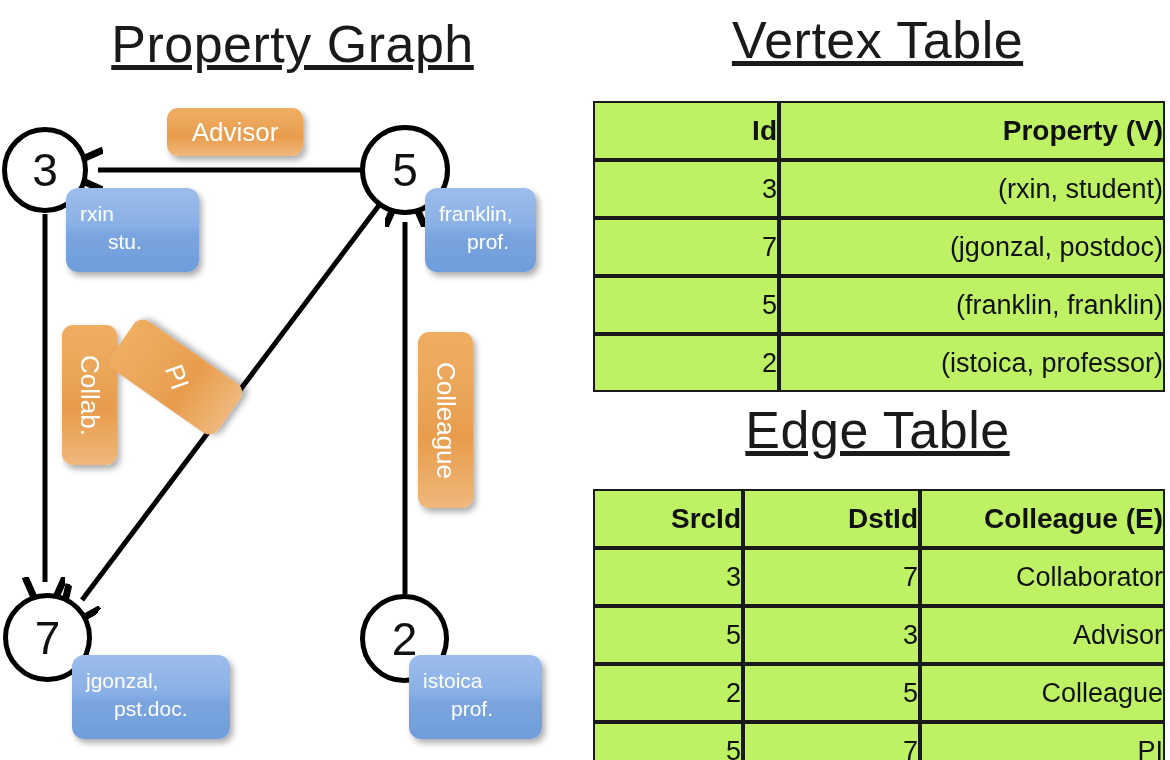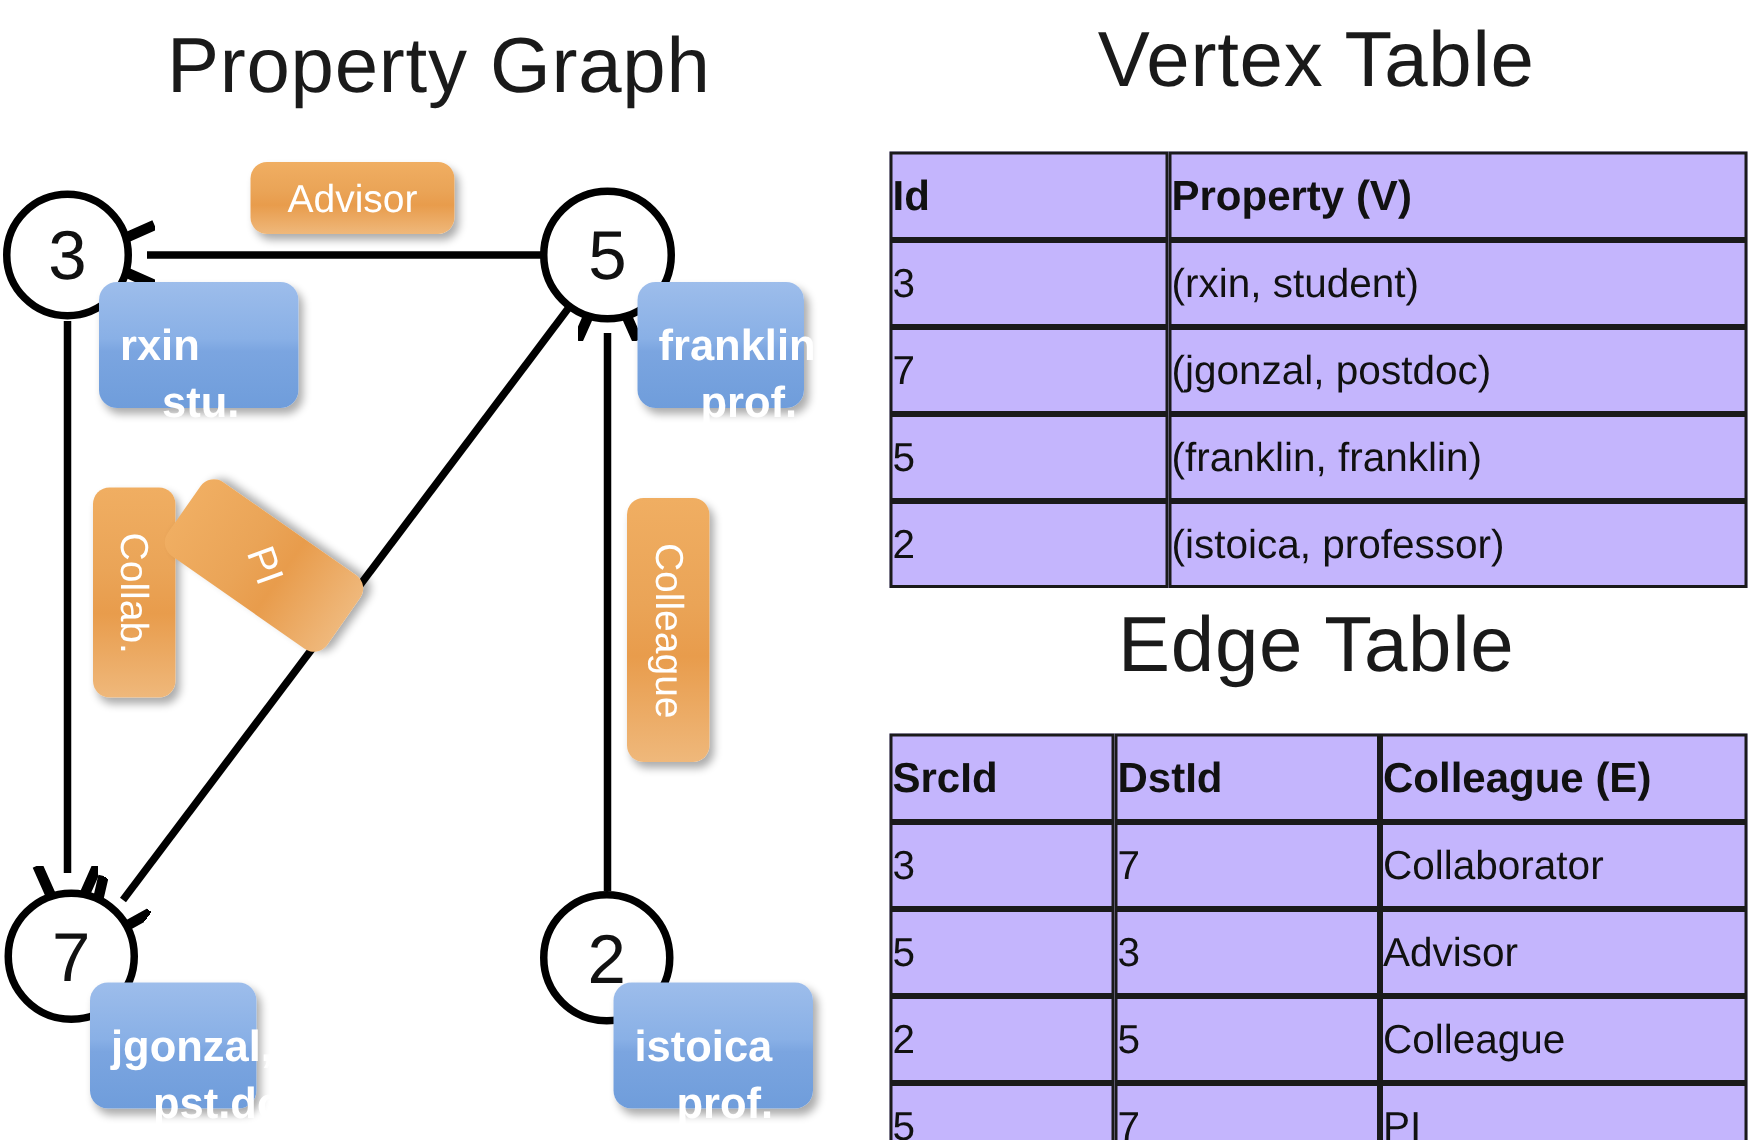--- a/index.html
+++ b/index.html
@@ -19,20 +19,21 @@
   
   .title {
     position: absolute;
     font-family: "Liberation Sans", sans-serif;
     font-weight: 300;
     font-size: 52px;
     letter-spacing: 0.5px;
     color: #1a1a1a;
     white-space: nowrap;
     text-align: center;
+    text-decoration: underline;
   }
   #title-property-graph { left: 0;   top: 14px;  width: 585px; }
   #title-vertex-table   { left: 585px; top: 10px; width: 585px; }
   #title-edge-table     { left: 585px; top: 400px; width: 585px; }
 
   
   #graph-canvas {
     position: absolute;
     left: 0; top: 0;
     width: 585px; height: 760px;
@@ -56,24 +57,24 @@
     z-index: 5;
   }
 
   
   .prop-box {
     position: absolute;
     border-radius: 12px;
     background: linear-gradient(to bottom, #9dbdeb 0%, #89b0e6 45%, #7ba5e0 55%, #6f9ddb 100%);
     box-shadow: 3px 4px 6px rgba(0,0,0,0.33);
     color: #ffffff;
-    font-size: 29px;
-    font-weight: 700;
+    font-size: 21px;
+    font-weight: 400;
     line-height: 1.32;
-    padding: 24px 0 0 14px;
+    padding: 12px 0 0 14px;
     box-sizing: border-box;
     z-index: 8;
   }
   .prop-box .l2 { display: block; margin-left: 28px; }
 
   
   .edge-label {
     position: absolute;
     border-radius: 11px;
     background: linear-gradient(to bottom, #f0ae62 0%, #eaa457 40%, #e89c4c 60%, #efb87b 100%);
@@ -96,24 +97,24 @@
     position: absolute;
     border-collapse: separate;
     border-spacing: 0;
     table-layout: fixed;
   }
   table.grid td, table.grid th {
     border: 2px solid #1a1a1a;
     font-weight: 400;
     font-size: 27px;
     color: #111111;
-    text-align: left;
+    text-align: right;
     padding: 0;
     height: 54px;
-    background: #c4b5fd;
+    background: #bef264;
     font-family: "Liberation Sans", sans-serif;
   }
   table.grid th {
     font-weight: 700;
     font-size: 28px;
     height: 55px;
   }
   td.vprop, th.vprop { background: #cedced; }
   td.eprop, th.eprop { background: #f6ddc2; }
 
@@ -157,21 +158,21 @@
   </div>
 
   <div class="prop-box" style="left:66px; top:188px; width:133px; height:84px;">
     <span class="l1">rxin</span>
     <span class="l2">stu.</span>
   </div>
   <div class="prop-box" style="left:425px; top:188px; width:111px; height:84px;">
     <span class="l1">franklin,</span>
     <span class="l2">prof.</span>
   </div>
-  <div class="prop-box" style="left:60px; top:655px; width:111px; height:84px;text-align:center;">
+  <div class="prop-box" style="left:72px; top:655px; width:158px; height:84px;">
     <span class="l1">jgonzal,</span>
     <span class="l2">pst.doc.</span>
   </div>
   <div class="prop-box" style="left:409px; top:655px; width:133px; height:84px;">
     <span class="l1">istoica</span>
     <span class="l2">prof.</span>
   </div>
 
   <div class="edge-label" style="left:167px; top:108px; width:136px; height:48px;">
     <span class="txt">Advisor</span>

